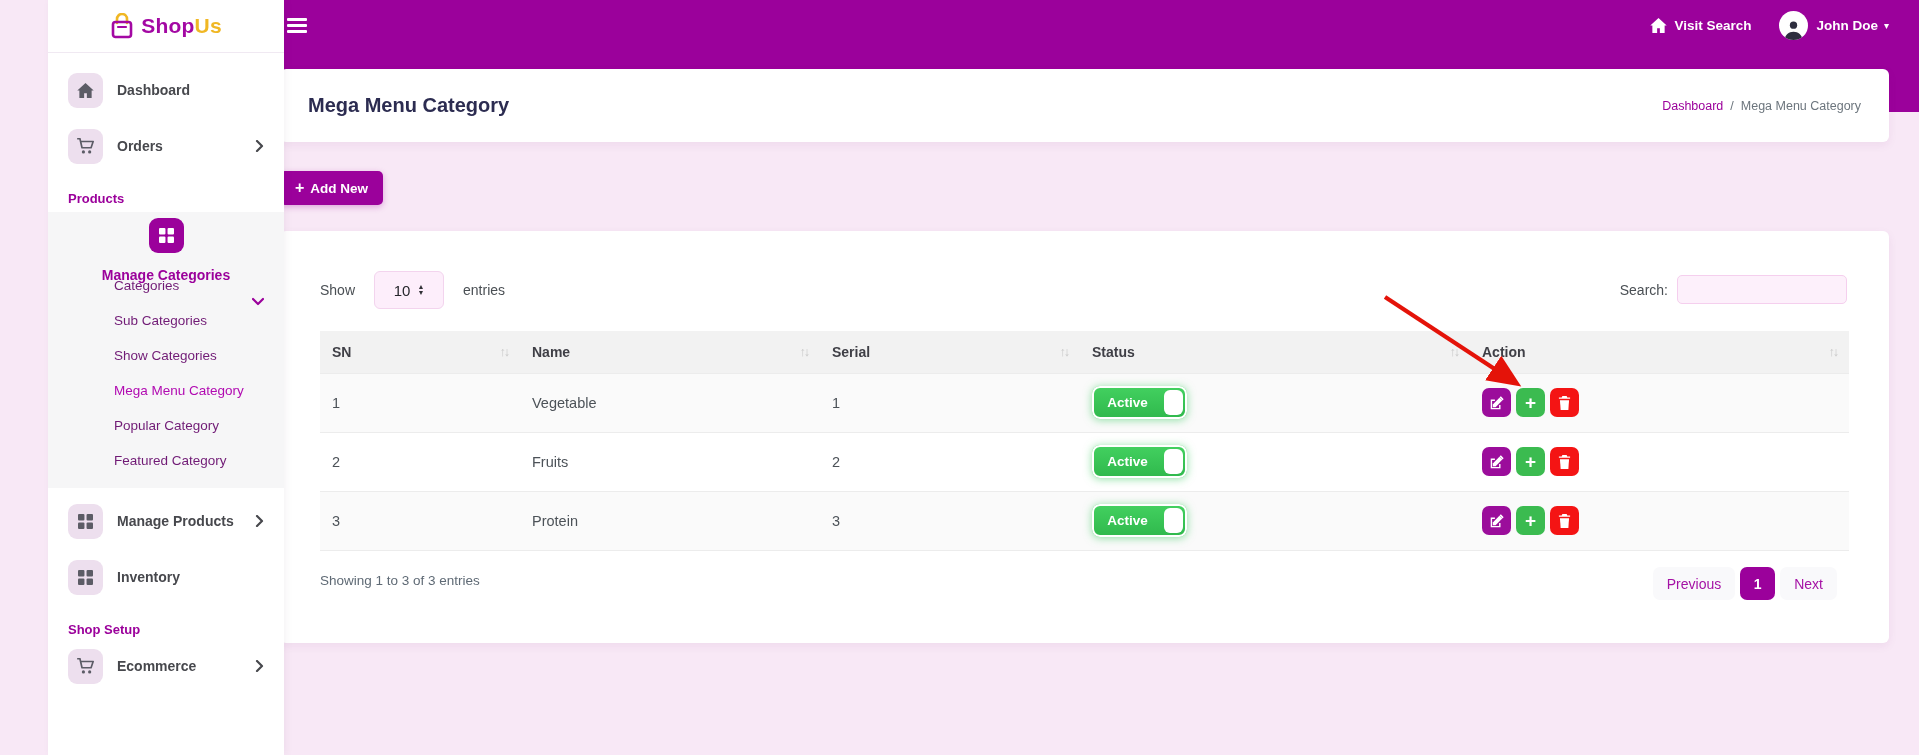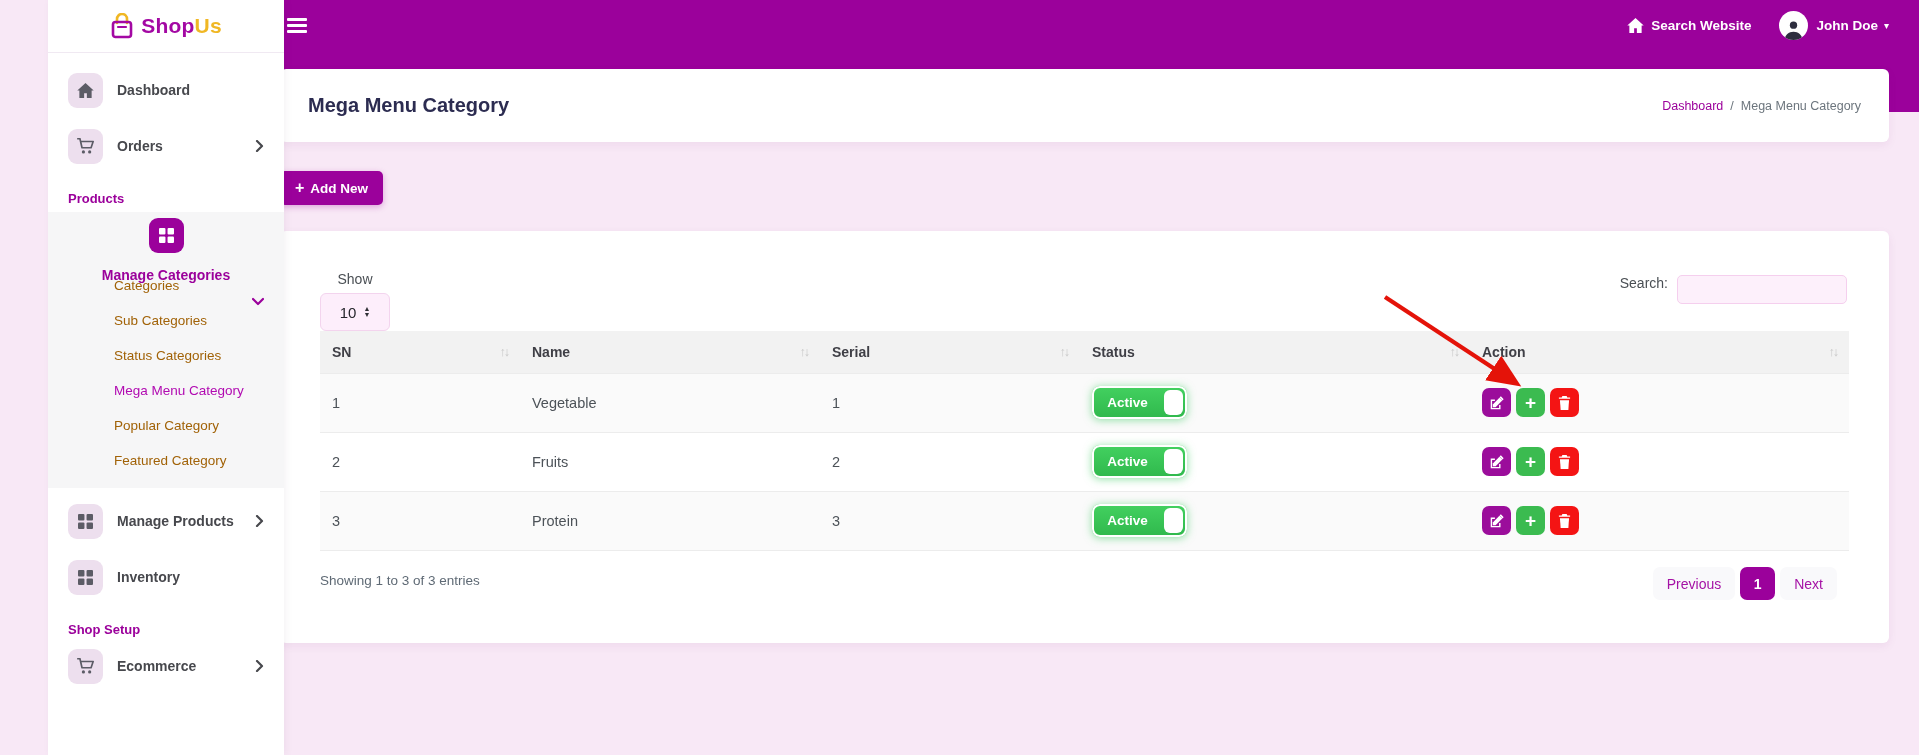--- a/index.html
+++ b/index.html
@@ -33,43 +33,43 @@
   .mi-icon { width:35px; height:35px; border-radius:9px; background:#eddfee; display:flex; align-items:center; justify-content:center; color:#5c5c66; flex:0 0 auto; }
   .mi-label { font-size:14px; color:#47484d; font-weight:600; }
   .mi-chev { margin-left:auto; color:#47484d; display:flex; }
   .section-head { margin:22px 0 6px 20px; font-size:13px; font-weight:800; color:#9b019b; }
   .group { background:#f6f6f7; padding:6px 0 8px 0; }
   .group .mi { margin-bottom:0;flex-direction:column; }
   .mi.active .mi-icon { background:#9b019b; color:#fff; }
   .mi.active .mi-label { color:#9b019b; }
   .mi.active .mi-chev { color:#9b019b; }
   .submenu { padding:4px 0 2px 0; }
-  .smi { height:35px; display:flex; align-items:center; padding-left:66px; font-size:13.5px; color:#a16207; cursor:pointer; }
+  .smi { height:35px; display:flex; align-items:center; padding-left:66px; font-size:13.5px; color:#701a75; cursor:pointer; }
   .smi.active { color:#b10ab1; }
   .ad-badge { background:#5c5c66; color:#fff; font-size:8.5px; font-weight:700; border-radius:3px; padding:2px 3px; line-height:1; }
 
   
   .page-header { position:absolute; left:280px; top:69px; width:1609px; height:73px; background:#fff; border-radius:6px;
     box-shadow:0 3px 10px rgba(120,30,120,.07); display:flex; align-items:center; justify-content:space-between; padding:0 28px; z-index:5; }
   .page-title { font-size:20px; font-weight:800; color:#2c2c51; }
   .breadcrumb { font-size:12.5px; color:#6c757d; display:flex; gap:7px; align-items:center; }
   .bc-link { color:#9b019b; cursor:pointer; }
 
   
   .btn-add { position:absolute; left:280px; top:171px; height:34px; padding:0 15px; background:#9b019b; border:none; border-radius:5px;
     color:#fff; font-size:13.5px; font-weight:700; font-family:"Liberation Sans",sans-serif; cursor:pointer; display:flex; align-items:center; gap:6px; box-shadow:0 2px 6px rgba(155,1,155,.3); }
 
   
   .content-card { position:absolute; left:280px; top:231px; width:1609px; height:412px; background:#fff; border-radius:6px;
     box-shadow:0 3px 10px rgba(120,30,120,.07); }
-  .controls-left { position:absolute; top:40px; left:40px; display:flex; align-items:center; gap:6px; font-size:14px; color:#4a4f54;flex-direction:column; }
+  .controls-left { position:absolute; top:40px; left:40px; display:flex; align-items:center; gap:19px; font-size:14px; color:#4a4f54; }
   .page-size { background:#fdeefb; border:1px solid #f3d4ee; border-radius:6px; height:38px; min-width:70px; padding:13px 10px;
     display:flex; align-items:center; justify-content:center; gap:7px; font-size:15px; color:#26262c; cursor:pointer; }
   .updown { display:flex; flex-direction:column; font-size:7px; line-height:6px; color:#303036; }
-  .controls-right { position:absolute; top:44px; right:42px; display:flex; gap:9px; font-size:14px; color:#4a4f54; }
+  .controls-right { position:absolute; top:44px; right:42px; display:flex; align-items:center; gap:9px; font-size:14px; color:#4a4f54; }
   .search-input { width:170px; height:29px; background:#fdf0fb; border:1px solid #f5cfee; border-radius:5px; outline:none; padding:0 8px;
     font-family:"Liberation Sans",sans-serif; font-size:13px; color:#333; }
 
   table.dt { position:absolute; top:100px; left:40px; width:1529px; border-collapse:collapse; table-layout:fixed; }
   .dt th { background:#f2f2f2; height:42px; padding:0 12px; font-size:14px; color:#3f3f46; font-weight:700; text-align:left; }
   .th-flex { display:flex; align-items:center; justify-content:space-between; }
   .sort { color:#c9c9c9; font-size:12.5px; letter-spacing:-2px; font-weight:400; }
   .dt td { height:59px; padding:0 12px; font-size:14.5px; color:#4c5258; border-top:1px solid #ececec; }
   .dt tr.odd td { background:#fafafa; }
   .dt tbody tr:last-child td { border-bottom:1px solid #ececec; }
@@ -112,21 +112,21 @@
         <span></span>
         <span></span>
       </div>
     <div class="topbar-right">
       <div class="visit">
         <span>
           <svg width="17" height="15" viewBox="0 0 24 22">
               <path d="M12 0L0 11h3v11h7v-7h4v7h7V11h3L12 0z" fill="#fff"></path>
             </svg>
         </span>
-        <span>Search Website</span>
+        <span>Visit Search</span>
       </div>
       <div class="userbox">
         <span class="avatar">
           <svg width="21" height="21" viewBox="0 0 24 24">
               <circle cx="12" cy="7" r="4.2" fill="#2e2e3f"></circle>
               <path d="M2 24c0-6 4.5-9.5 10-9.5S22 18 22 24z" fill="#2e2e3f"></path>
             </svg>
         </span>
         <span class="username">John Doe</span>
         <span class="caret">▾</span>
@@ -188,21 +188,21 @@
         <span class="mi-label">Manage Categories</span>
         <span class="mi-chev">
           <svg width="12" height="9" viewBox="0 0 12 9">
               <path d="M1 2l5 5 5-5" fill="none" stroke="#9b019b" stroke-width="2.2" stroke-linecap="round" stroke-linejoin="round"></path>
             </svg>
         </span>
       </div>
       <div class="submenu">
         <div class="smi">Categories</div>
         <div class="smi">Sub Categories</div>
-        <div class="smi">Status Categories</div>
+        <div class="smi">Show Categories</div>
         <div class="smi active">Mega Menu Category</div>
         <div class="smi">Popular Category</div>
         <div class="smi">Featured Category</div>
       </div>
     </div>
 
     <div class="mi" style="margin-top:10px;">
       <span class="mi-icon">
         <svg width="15" height="15" viewBox="0 0 20 20">
             <rect x="0" y="0" width="8.6" height="8.6" rx="1.4" fill="#5c5c66"></rect>

